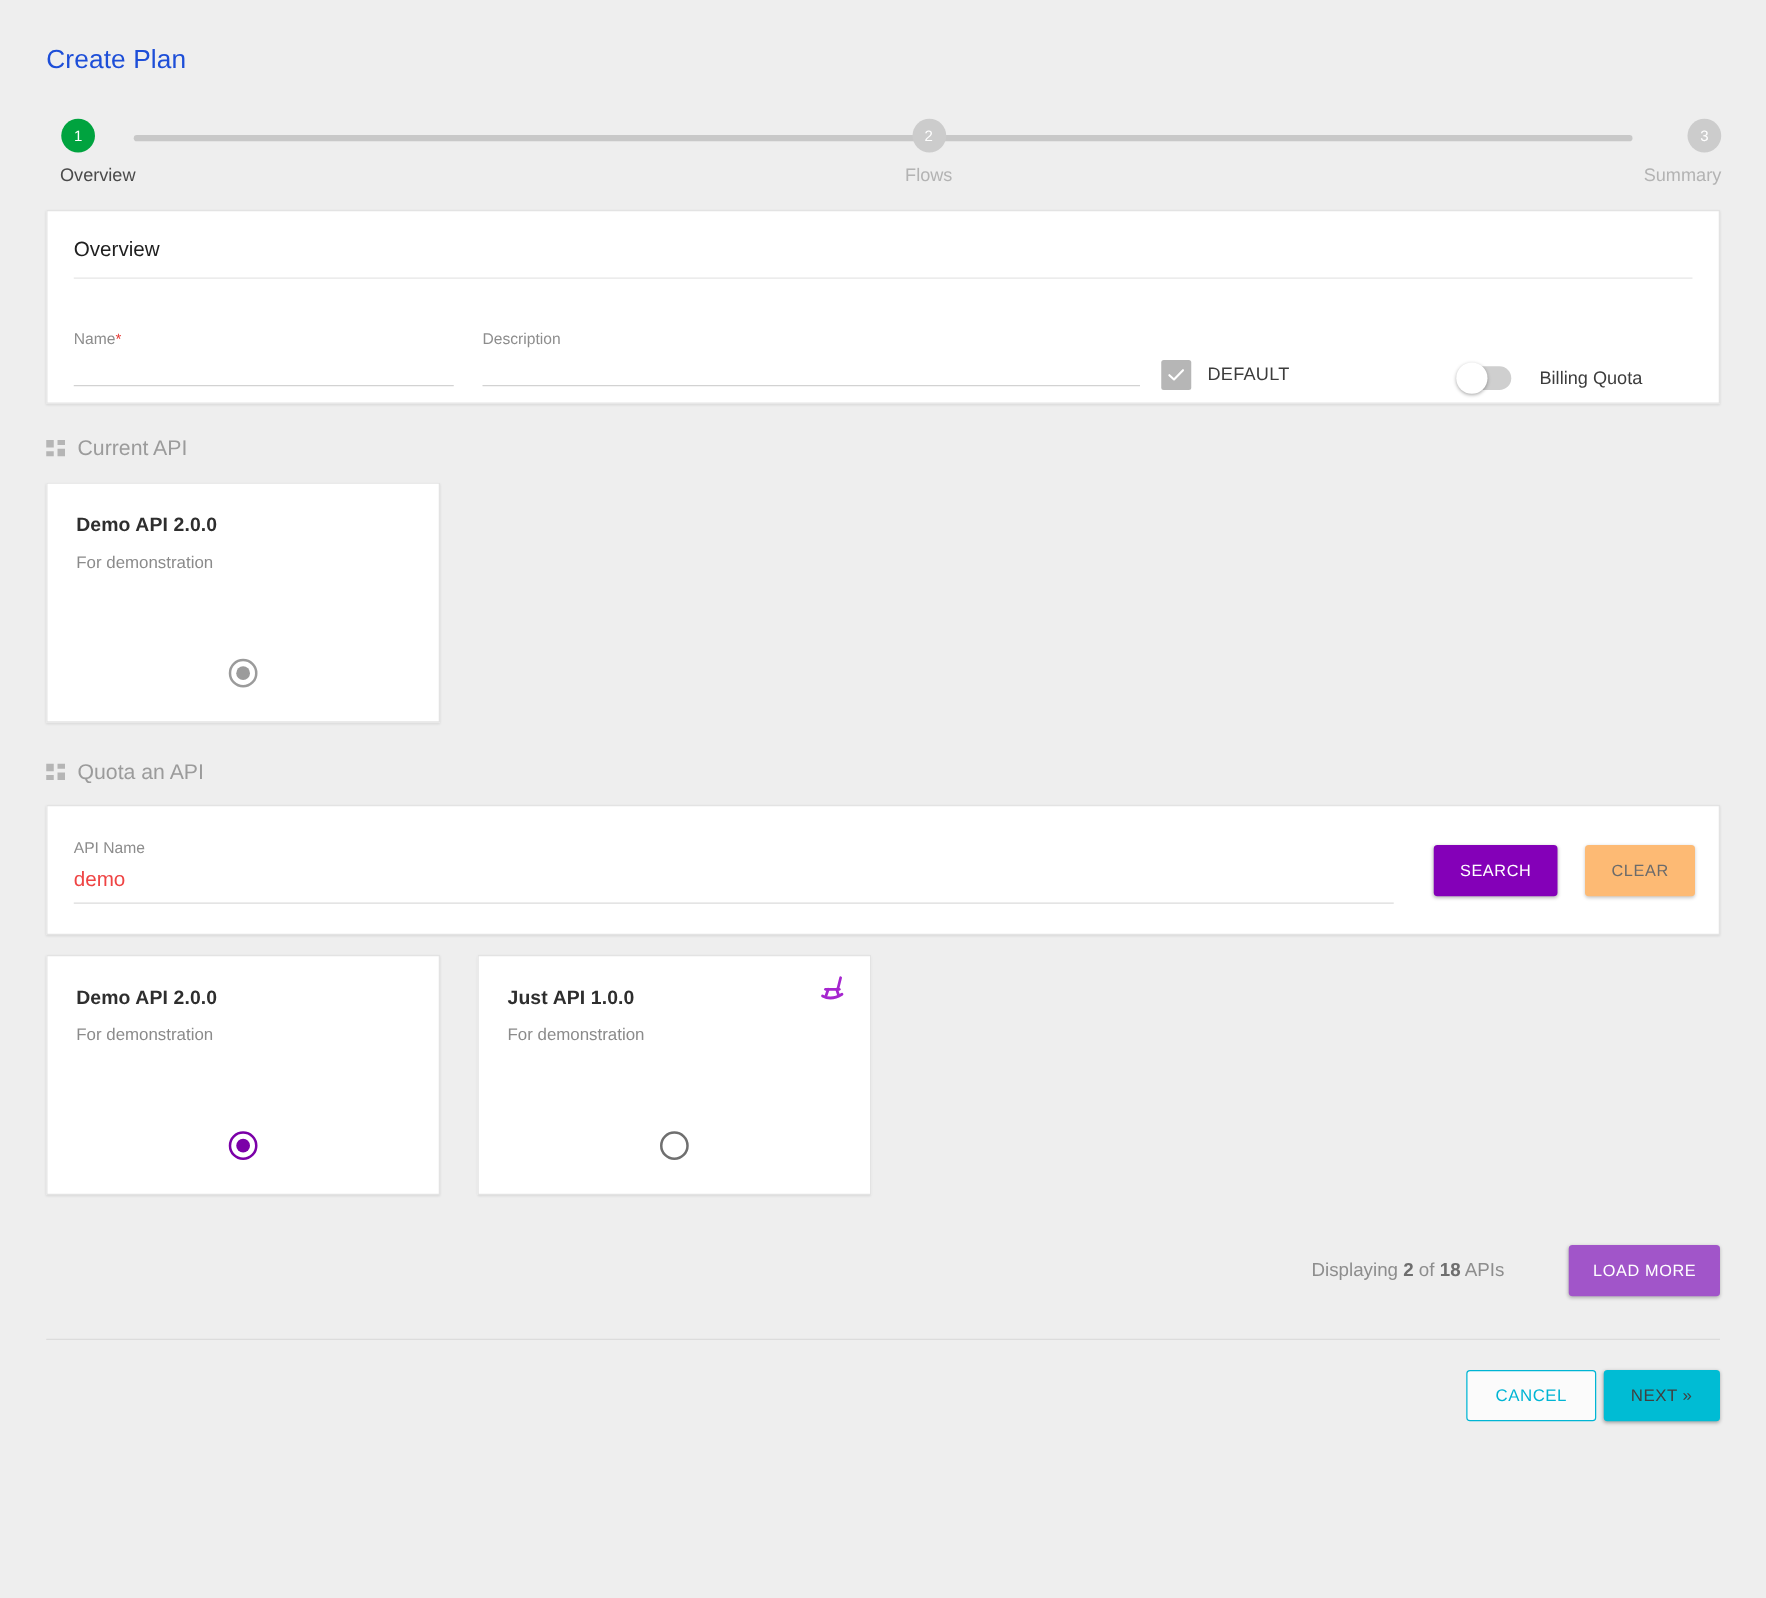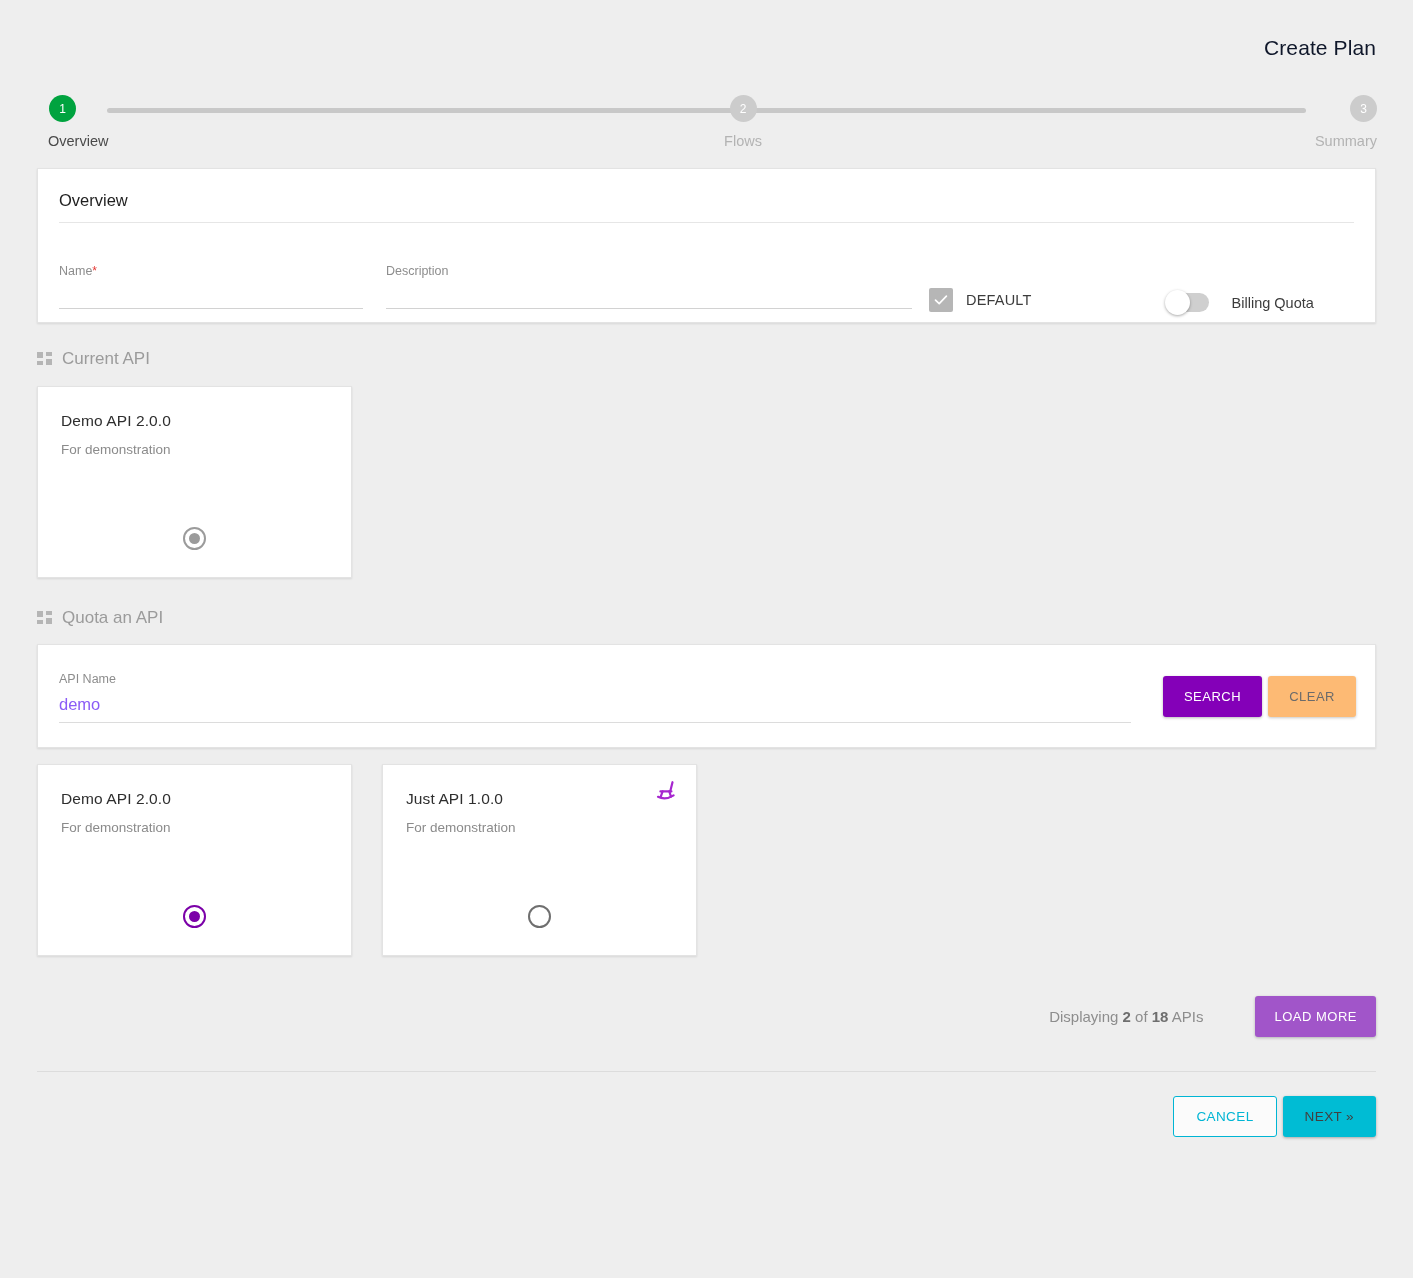--- a/index.html
+++ b/index.html
@@ -8,22 +8,22 @@
     background: #eeeeee;
     font-family: "Liberation Sans", sans-serif;
     color: #4a4a4a;
     overflow: hidden;
   }
   .page { position: relative; width: 1413px; height: 1278px; padding: 0 37px; }
 
   
   .header { padding-top: 34px; }
   .page-title {
-    font-size: 21px; font-weight: 400; color: #0f172a;
-    letter-spacing: .1px; line-height: 28px; text-align: right;
+    font-size: 21px; font-weight: 400; color: #1d4ed8;
+    letter-spacing: .1px; line-height: 28px;
   }
   .page-subtitle {
     font-size: 13.5px; color: #5a5a5a; margin-top: 9px; line-height: 18px;
   }
 
   
   .stepper { position: relative; margin-top: 33px; height: 62px; }
   .stepper-track {
     position: absolute; left: 70px; right: 70px; top: 13px;
     height: 5px; background: #c8c8c8; border-radius: 3px;
@@ -115,21 +115,21 @@
 
   
   .api-grid { display: flex; gap: 30px; margin-top: 17px; }
   .api-card {
     position: relative;
     width: 315px; height: 192px;
     background: #ffffff; border: 1px solid #e3e3e3;
     box-shadow: 0 1px 2px rgba(0,0,0,.10);
     padding: 25px 23px 0 23px;
   }
-  .api-name { font-size: 15.5px; color: #2e2e2e; font-weight: normal; letter-spacing: .1px; }
+  .api-name { font-size: 15.5px; color: #2e2e2e; font-weight: bold; letter-spacing: .1px; }
   .api-desc { font-size: 13.5px; color: #8b8b8b; margin-top: 12px; }
   .radio-wrap { position: absolute; left: 0; right: 0; bottom: 27px; display: flex; justify-content: center; }
   .radio {
     width: 23px; height: 23px; border-radius: 50%;
     border: 2px solid #9b9b9b;
     display: flex; align-items: center; justify-content: center;
   }
   .radio .dot { width: 11px; height: 11px; border-radius: 50%; background: #9b9b9b; }
   .radio.sel-purple { border-color: #7b00a8; }
   .radio.sel-purple .dot { background: #7b00a8; }
@@ -137,23 +137,23 @@
   .deprecated-icon { position: absolute; right: 17px; top: 14px; }
 
   
   .search-card {
     margin-top: 16px; height: 104px;
     display: flex; align-items: center;
     padding: 0 19px 0 21px;
   }
   .search-field { flex: 1; }
   .search-field .flabel { font-size: 12.5px; color: #8d8d8d; }
-  .search-field .fvalue { font-size: 16.5px; color: #8b5cf6; margin-top: 8px; }
+  .search-field .fvalue { font-size: 16.5px; color: #ef4444; margin-top: 8px; }
   .search-field .fline { margin-top: 8px; height: 1px; background: #dcdcdc; }
-  .search-actions { display: flex; margin-left: 32px; align-items: stretch; }
+  .search-actions { display: flex; margin-left: 32px; align-items: stretch; gap: 16px; }
   .btn {
     font-size: 13px; letter-spacing: .5px; cursor: pointer; border: none;
     font-family: "Liberation Sans", sans-serif;
   }
   .btn-search {
     background: #8400b8; color: #ffffff; padding: 13px 21px; border-radius: 3px;
     box-shadow: 0 1px 3px rgba(0,0,0,.28);
   }
   .btn-clear {
     background: #fdba74; color: #6b6b6b; padding: 13px 21px; border-radius: 3px;

